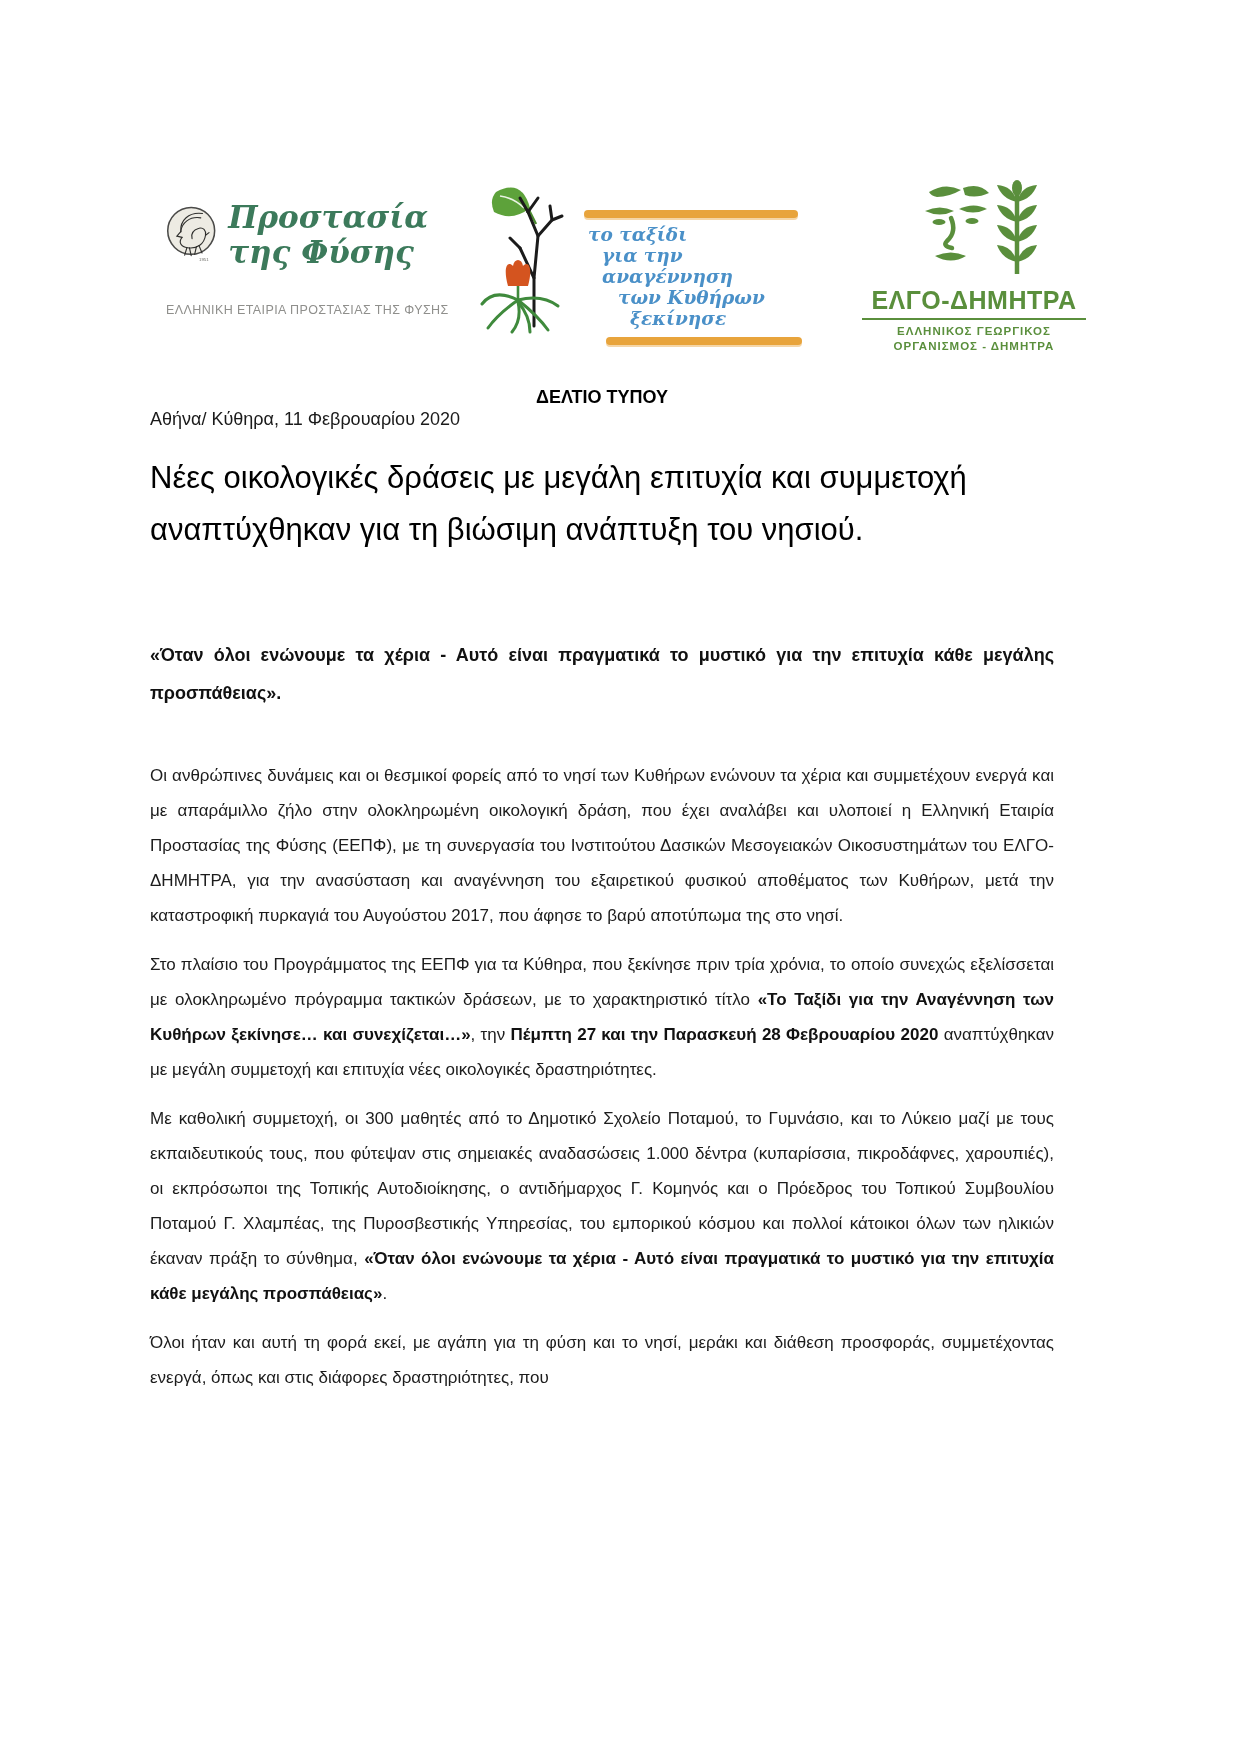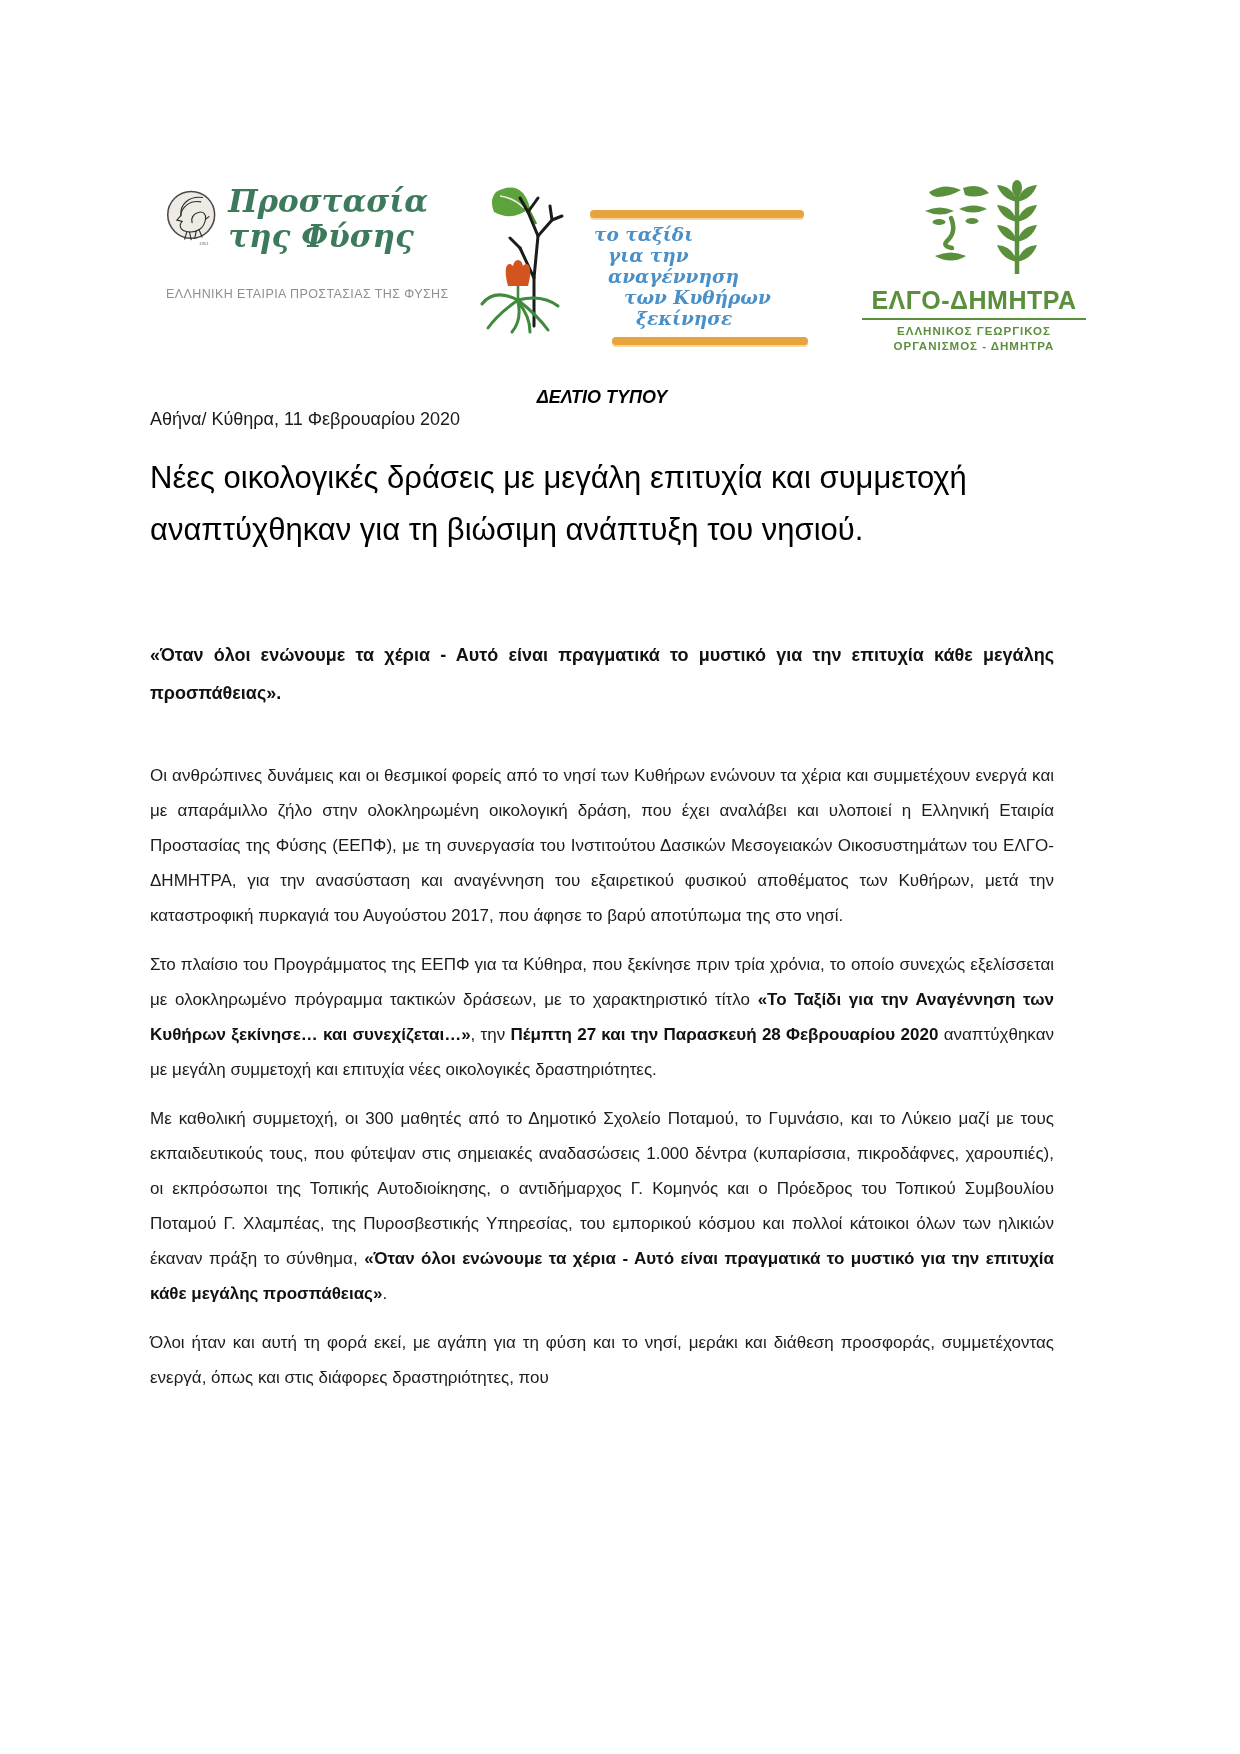--- a/index.html
+++ b/index.html
@@ -9,55 +9,55 @@
     height: 1754px;
     background: #ffffff;
     font-family: "Liberation Sans", "DejaVu Sans", sans-serif;
     color: #1a1a1a;
     overflow: hidden;
   }
 
   
   .logos { position: relative; height: 340px; }
 
-  .logo-eepf { position: absolute; left: 166px; top: 156px; width: 262px; }
+  .logo-eepf { position: absolute; left: 166px; top: 172px; width: 262px; }
   .eepf-top { display: flex; align-items: center; gap: 10px; }
   .eepf-name {
     font-family: "DejaVu Serif", "Liberation Serif", serif;
     font-style: italic; font-weight: 600;
     font-size: 31px; line-height: 35px;
     color: #3c7a5b; white-space: nowrap;
   }
   .eepf-caption {
     margin-top: 5px; font-size: 12.5px; letter-spacing: .4px;
     color: #8f8f8c; white-space: nowrap;
   }
 
-  .logo-journey { position: absolute; left: 478px; top: 176px; width: 335px; display: flex; gap: 6px; }
+  .logo-journey { position: absolute; left: 478px; top: 176px; width: 335px; display: flex; }
   .journey-text { padding-top: 34px; width: 228px; }
   .brush-stroke { height: 8px; border-radius: 4px; background: #e8a43c;
     box-shadow: 0 2px 0 rgba(232,164,60,.45); }
   .brush-stroke.bottom { margin-top: 8px; width: 196px; margin-left: 28px; }
   .brush-stroke.top { width: 214px; margin-left: 6px; margin-bottom: 6px; }
   .journey-lines {
     font-family: "DejaVu Serif", "Liberation Serif", serif;
     font-style: italic; font-weight: 600;
     font-size: 18.5px; line-height: 21px; color: #4a90c8;
   }
   .jl1 { margin-left: 10px; } .jl2 { margin-left: 24px; }
   .jl3 { margin-left: 40px; } .jl4 { margin-left: 52px; }
 
   .logo-elgo { position: absolute; left: 856px; top: 180px; width: 236px; text-align: center; }
   .elgo-title { margin-top: 2px; font-size: 25px; font-weight: bold; color: #5a8f3c; letter-spacing: .5px; white-space: nowrap; }
   .elgo-rule { border: 0; border-top: 2.5px solid #5a8f3c; margin: 3px 6px 4px; }
   .elgo-caption { font-size: 11.5px; font-weight: bold; color: #5a8f3c; letter-spacing: 1px; line-height: 15px; }
 
   
   .content { padding: 0 186px 0 150px; }
-  .doc-title { margin: 46px 0 0; text-align: center; font-size: 18px; line-height: 22px; font-weight: bold; color: #000; font-style: italic; }
+  .doc-title { margin: 46px 0 0; text-align: center; font-size: 18px; line-height: 22px; font-weight: bold; color: #000; }
   .dateline { margin: 0 0 0; font-size: 18px; line-height: 22px; color: #1a1a1a; }
   .lead { margin: 56px 0 0; font-size: 18px; line-height: 22px; font-weight: bold; color: #111; }
   .headline { margin: 22px 0 0; max-width: 892px; font-size: 31px; line-height: 52px; font-weight: normal; color: #000; }
   .quote { margin: 80px 0 0; font-size: 18px; line-height: 38px; font-weight: bold; color: #111; text-align: justify; }
   .bodytext { margin-top: 46px; }
   .bodytext p { margin: 0 0 14px; font-size: 17px; line-height: 35px; text-align: justify; color: #1c1c1c; }
   .bodytext b { color: #111; }
 </style>
 </head>
 <body>

